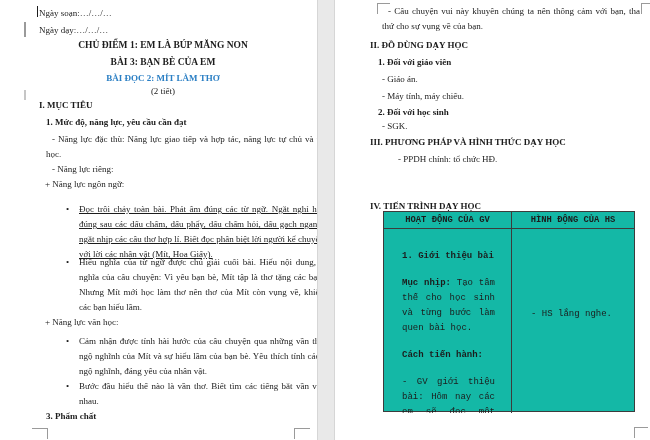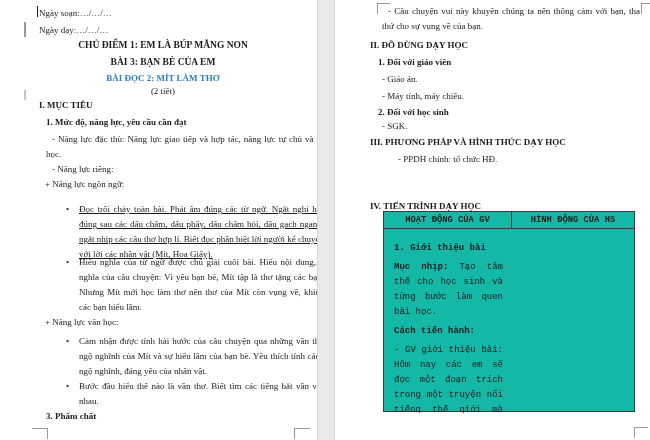--- a/index.html
+++ b/index.html
@@ -31,21 +31,21 @@
   .acttable{position:absolute;left:383px;top:211px;width:252px;height:201px;
     border:1px solid var(--border,#3c3c3c);box-sizing:border-box;background:#14b8a6;font-family:Liberation Mono, monospace;}
   .thead{display:flex;height:16px;border-bottom:1px solid var(--border,#3c3c3c);}
   .th{font-weight:bold;font-size:8.8px;line-height:16px;text-align:center;color:var(--ink,#1c1c1c);}
   .th.gvh{width:127px;}
   .th.hsh{flex:1;border-left:1px solid var(--border,#3c3c3c);}
   .tbody{display:flex;height:184px;}
   .td{position:relative;overflow:hidden;box-sizing:border-box;}
   .td.gv{width:127px;padding:8px 4px 0 6px;}
   .td.hs{flex:1;border-left:1px solid var(--border,#3c3c3c);}
-  .cellp{font-size:9px;line-height:15px;color:var(--ink,#1c1c1c);margin:4px;text-align:justify;}
+  .cellp{font-size:9px;line-height:15px;color:var(--ink,#1c1c1c);margin:12px;text-align:justify;}
   .cellp.gap-above{margin-top:4px;}
   
   .caret{position:absolute;width:1px;background:#1c1c1c;}
   .mark{position:absolute;box-sizing:border-box;border:0 solid var(--mark,#9a9a9a);}
   .sliver{position:absolute;left:0;width:2px;}
 </style>
 </head>
 <body>
 
 <div class="canvas">
@@ -107,20 +107,23 @@
       <div class="th gvh">HOẠT ĐỘNG CỦA GV</div>
       <div class="th hsh">HÌNH ĐỘNG CỦA HS</div>
     </div>
     <div class="tbody">
       <div class="td gv">
         <p class="cellp bold">1. Giới thiệu bài</p>
         <p class="cellp"><b>Mục nhịp:</b><span> Tạo tâm thế cho học sinh và từng bước làm quen bài học.</span></p>
         <p class="cellp bold">Cách tiến hành:</p>
         <p class="cellp gap-above"><span>- GV giới thiệu bài: Hôm nay các em sẽ đọc một đoạn trích trong một truyện nổi tiếng thế giới mà trẻ em rất yêu thích – </span><i>Những cuộc phiêu lưu của Mít và các bạn</i><span> của Nô-xốp, một nhà văn người Nga. Đoạn truyện vui này kể về ham thích làm thơ của bạn Mít. Các em cùng đọc</span></p>
       </div>
+      <div class="td hs">
+        <div class="cellp" style="position:absolute;left:7px;top:66px;white-space:nowrap;">- HS lắng nghe.</div>
+      </div>
     </div>
   </div>
 
   <div class="mark" style="left:377px;top:3px;width:13px;height:11px;border-top-width:1px;border-left-width:1px;"></div>
   <div class="mark" style="left:641px;top:3px;width:9px;height:11px;border-top-width:1px;border-left-width:1px;"></div>
   <div class="mark" style="left:634px;top:427px;width:14px;height:11px;border-top-width:1px;border-left-width:1px;"></div>
 
 </div>
 
 </body></html>

